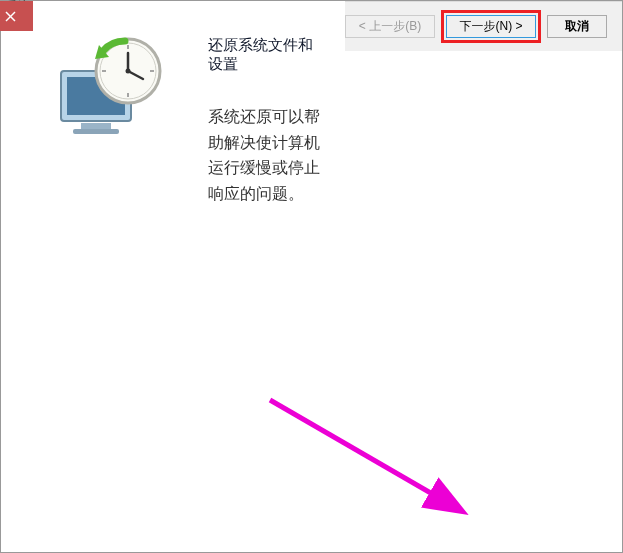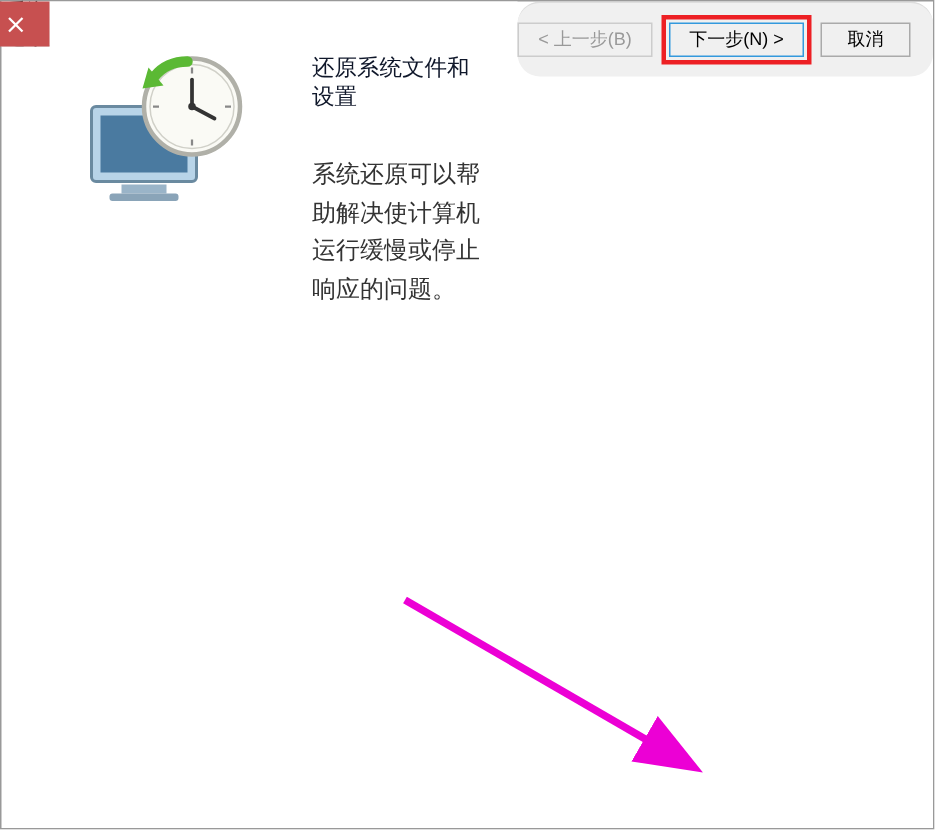--- a/index.html
+++ b/index.html
@@ -92,41 +92,41 @@
     }
     .footer {
       height: 50px;
       border-top: 1px solid #ddd;
       background: #f0f0f0;
       display: flex;
       align-items: center;
       justify-content: space-between;
       padding-right: 15px;
       gap: 6px;
-      border-radius: 15px;
     }
     .btn {
       min-width: 90px;
       height: 23px;
       font-size: 12px;
       background: #f0f0f0;
       border: 1px solid #aaa;
       cursor: pointer;
       padding: 0 10px;
     }
     .btn:disabled {
       color: #999;
       border-color: #ccc;
       cursor: default;
     }
     .btn-default {
       border: 1.5px solid #3399dd;
     }
     .btn-cancel {
       min-width: 60px;
+      font-weight: bold;
     }
     .highlight-next {
       border: 3px solid #ed2024;
       padding: 2px;
       display: inline-block;
     }
     .arrow-annotation {
       position: absolute;
       pointer-events: none;
       z-index: 100;

